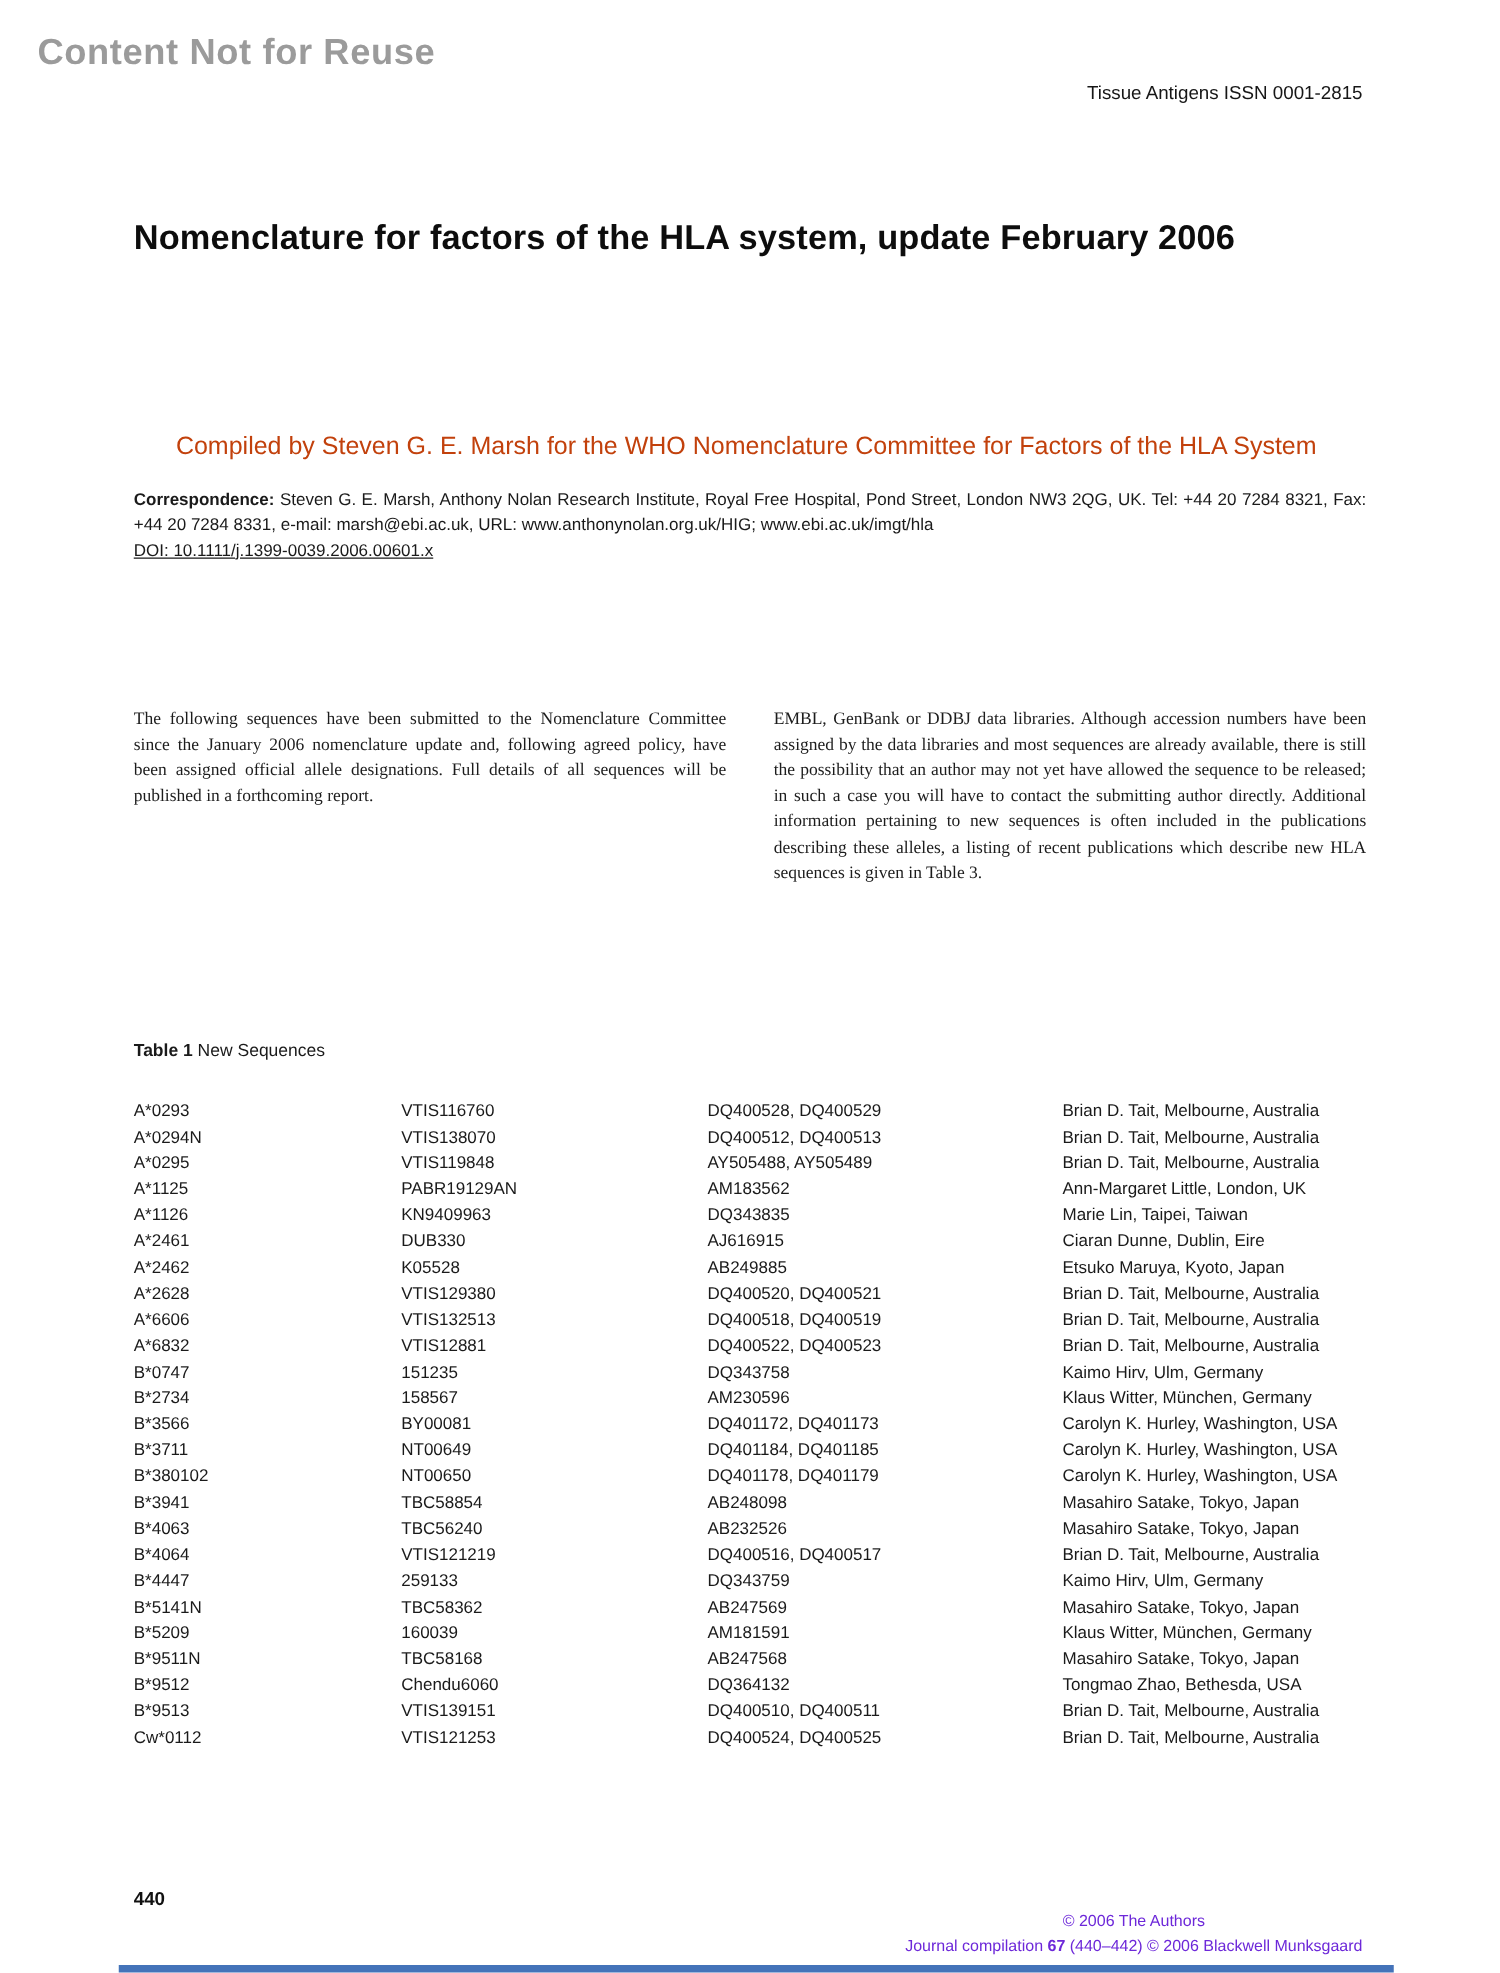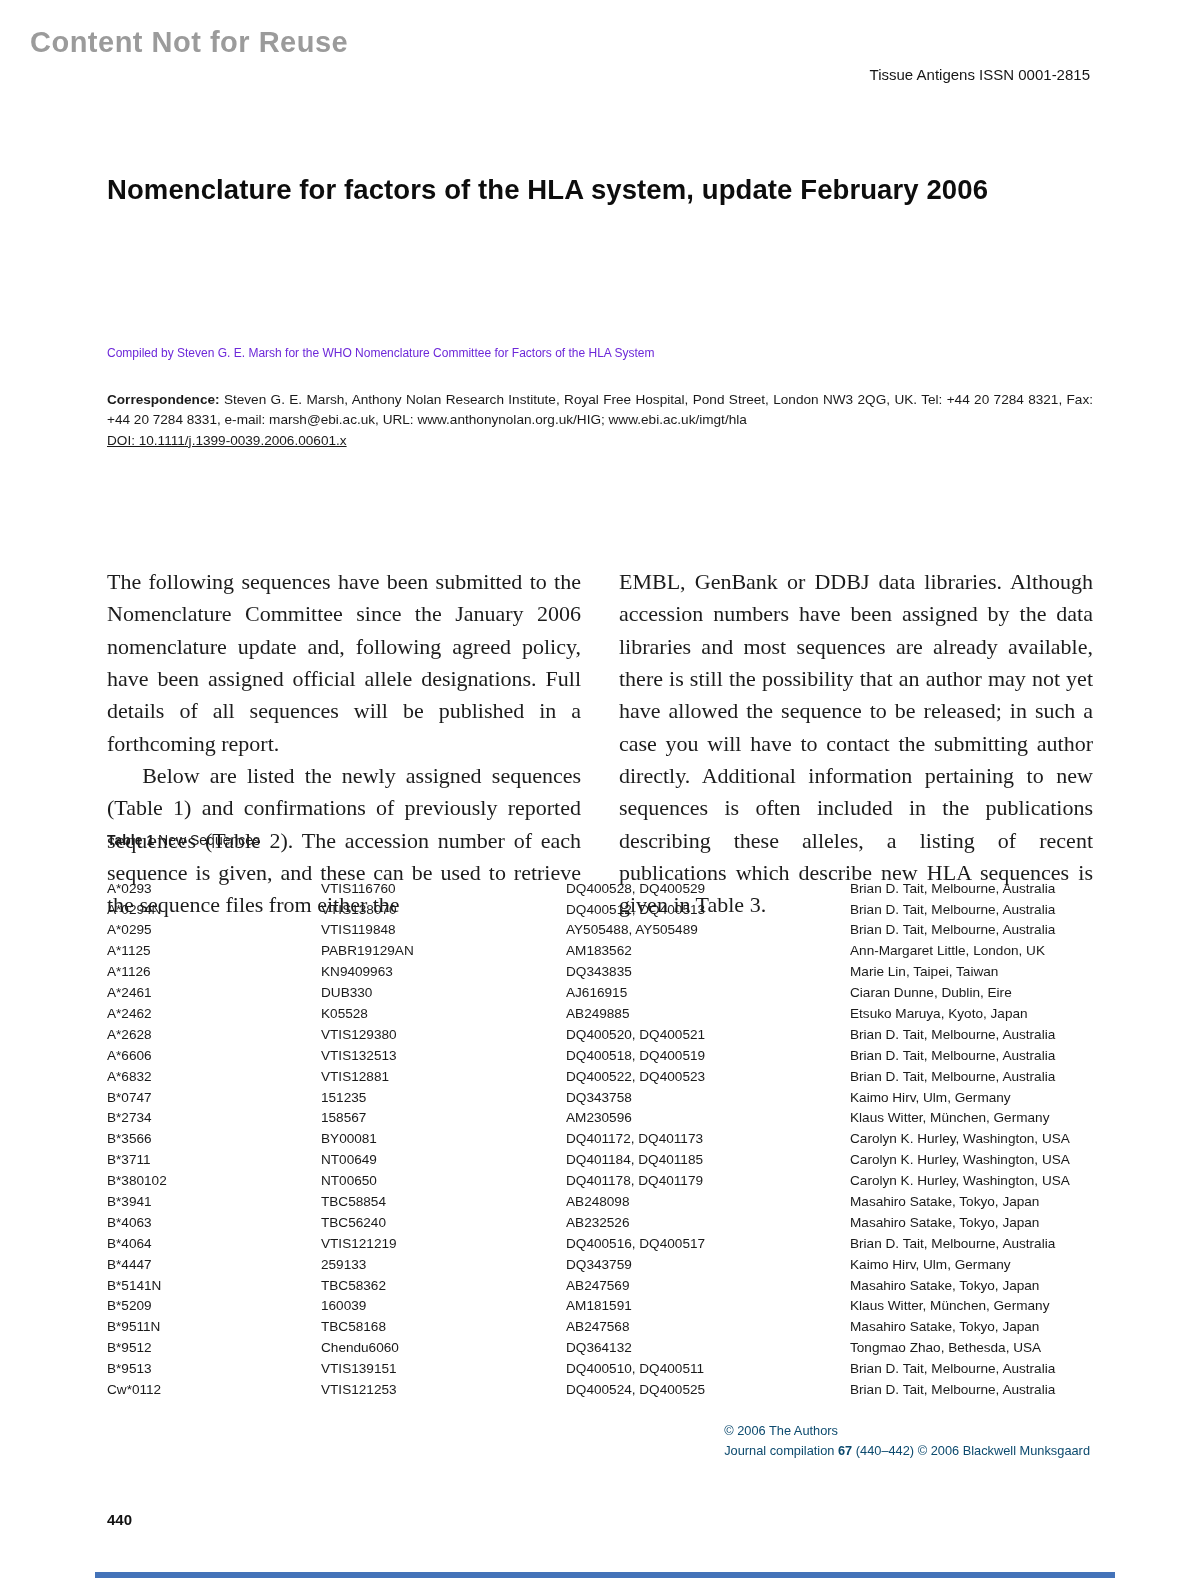--- a/index.html
+++ b/index.html
@@ -12,30 +12,30 @@
     color:#9b9b9b;letter-spacing:.5px;
   }
   .issn{
     position:absolute;right:110px;top:66px;font-size:15px;font-weight:400;color:#161616;
   }
   .title{
     position:absolute;left:107px;top:172px;width:1000px;
     font-size:27.5px;font-weight:700;line-height:1.33;color:#0d0d0d;letter-spacing:.1px;
   }
   .byline{
-    position:absolute;left:107px;top:346px;width:980px;font-size:12px;color:#6d28d9;
+    position:absolute;left:107px;top:346px;width:980px;font-size:20px;color:#c2410c;text-align:center;
   }
   .corr{
     position:absolute;left:107px;top:390px;width:986px;
     font-size:13.6px;line-height:1.5;text-align:justify;color:#1a1a1a;
   }
   .corr .doi-line{display:block;text-align:left;text-decoration:underline;}
   .bodycols{
     position:absolute;left:107px;top:566px;width:986px;display:flex;gap:38px;
-    font-family:"Liberation Serif",serif;font-size:22px;line-height:1.47;
+    font-family:"Liberation Serif",serif;font-size:14px;line-height:1.47;
     color:#1c1c1c;text-align:justify;
   }
   .bodycols .col{flex:1 1 0;}
   .bodycols p{margin:0;}
   .bodycols p.indent{text-indent:1.6em;}
   .tcaption{
     position:absolute;left:107px;top:832px;font-size:14px;color:#1a1a1a;
   }
   .tcaption b{font-weight:700;}
   .table{
@@ -48,22 +48,22 @@
   }
   .trow{
     display:grid;grid-template-columns:214px 245px 284px 1fr;
     height:20.9px;align-items:center;line-height:1;
   }
   .tbody{padding-top:22px;}
   .footer-page{
     position:absolute;left:107px;top:1511px;font-size:15px;font-weight:700;
   }
   .footer-copy{
-    position:absolute;right:110px;top:1421px;text-align:left;
-    font-size:12.8px;line-height:1.55;color:#0c4a6e;
+    position:absolute;right:110px;top:1527px;text-align:center;
+    font-size:12.8px;line-height:1.55;color:#6d28d9;
   }
   .accent-bar{
     position:absolute;left:95px;bottom:0;width:1020px;height:6px;background:#4473b9;
   }
 </style>
 </head>
 <body>
 
 <div class="watermark" style="color: rgb(155, 155, 155);">Content Not for Reuse</div>
 
@@ -74,21 +74,20 @@
 <div class="byline">Compiled by Steven G. E. Marsh for the WHO Nomenclature Committee for Factors of the HLA System</div>
 
 <div class="corr">
   <b>Correspondence:</b><span> Steven G. E. Marsh, Anthony Nolan Research Institute, Royal Free Hospital, Pond Street, London NW3 2QG, UK. Tel: +44 20 7284 8321, Fax: +44 20 7284 8331, e-mail: marsh@ebi.ac.uk, URL: www.anthonynolan.org.uk/HIG; www.ebi.ac.uk/imgt/hla</span>
   <span class="doi-line">DOI: 10.1111/j.1399-0039.2006.00601.x</span>
 </div>
 
 <div class="bodycols">
   <div class="col">
     <p>The following sequences have been submitted to the Nomenclature Committee since the January 2006 nomenclature update and, following agreed policy, have been assigned official allele designations. Full details of all sequences will be published in a forthcoming report.</p>
-    <p class="indent">Below are listed the newly assigned sequences (Table 1) and confirmations of previously reported sequences (Table 2). The accession number of each sequence is given, and these can be used to retrieve the sequence files from either the</p>
   </div>
   <div class="col">
     <p>EMBL, GenBank or DDBJ data libraries. Although accession numbers have been assigned by the data libraries and most sequences are already available, there is still the possibility that an author may not yet have allowed the sequence to be released; in such a case you will have to contact the submitting author directly. Additional information pertaining to new sequences is often included in the publications describing these alleles, a listing of recent publications which describe new HLA sequences is given in Table 3.</p>
   </div>
 </div>
 
 <div class="tcaption">
   <b>Table 1</b><span> New Sequences</span>
 </div>
 

